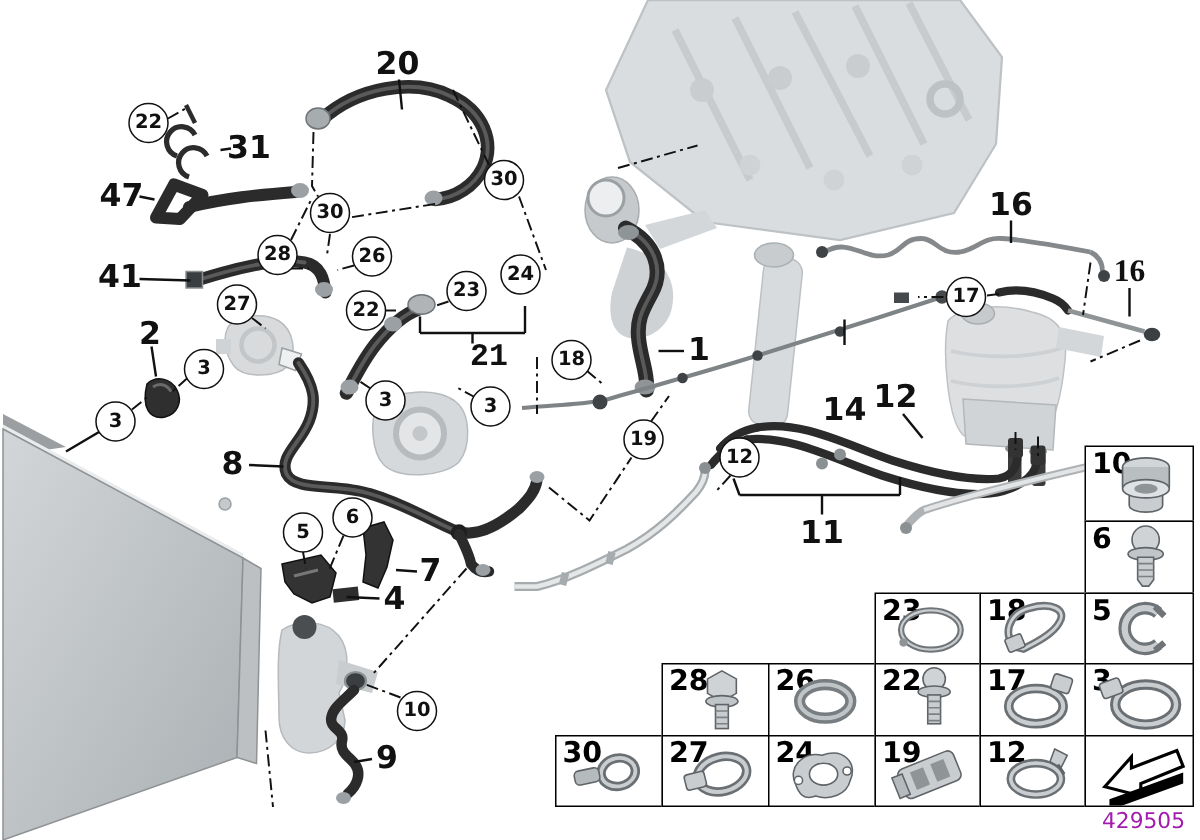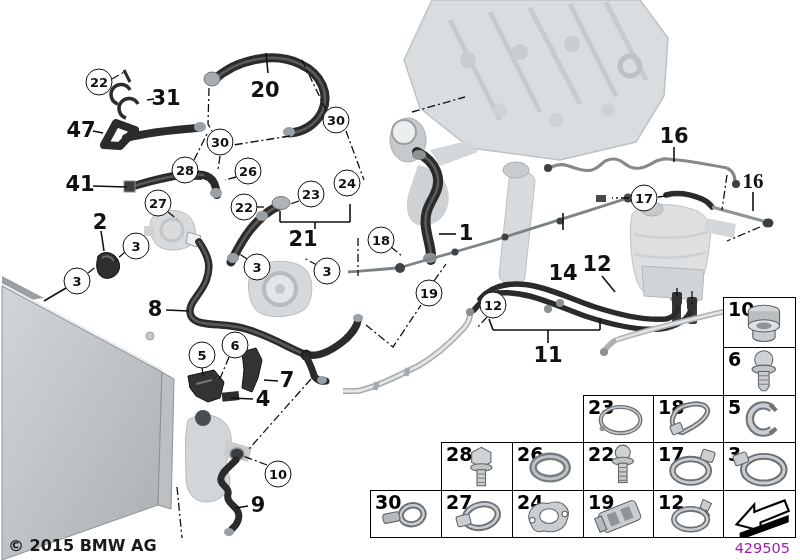--- a/index.html
+++ b/index.html
@@ -376,26 +376,26 @@
       <div class="callout-circle" style="left: 77px; top: 281px;">3</div>
       <div class="callout-circle" style="left: 257px; top: 267px;">3</div>
       <div class="callout-circle" style="left: 327px; top: 271px;">3</div>
       <div class="callout-circle" style="left: 381px; top: 240px;">18</div>
       <div class="callout-circle" style="left: 429px; top: 293px;">19</div>
       <div class="callout-circle" style="left: 493px; top: 305px;">12</div>
       <div class="callout-circle" style="left: 644px; top: 198px;">17</div>
       <div class="callout-circle" style="left: 202px; top: 355px;">5</div>
       <div class="callout-circle" style="left: 235px; top: 345px;">6</div>
       <div class="callout-circle" style="left: 278px; top: 474px;">10</div>
-      <div class="callout-plain" style="left: 265px; top: 42px; margin-top: 48px;">20</div>
+      <div class="callout-plain" style="left: 265px; top: 42px;">20</div>
       <div class="callout-plain" style="left: 166px; top: 98px;">31</div>
       <div class="callout-plain" style="left: 81px; top: 130px;">47</div>
       <div class="callout-plain" style="left: 80px; top: 184px;">41</div>
       <div class="callout-plain" style="left: 100px; top: 222px;">2</div>
-      <div class="callout-plain" style="left: 303px; top: 239px;">21</div>
+      <div class="callout-plain" style="left: 326px; top: 239px; font-family: Liberation Mono, monospace;">21</div>
       <div class="callout-plain" style="left: 466px; top: 233px;">1</div>
       <div class="callout-plain" style="left: 563px; top: 241px; margin-top: 32px;">14</div>
       <div class="callout-plain" style="left: 597px; top: 264px;">12</div>
       <div class="callout-plain" style="left: 674px; top: 136px;">16</div>
       <div class="callout-plain" style="left: 753px; top: 181px; font-family: Liberation Serif, serif;">16</div>
       <div class="callout-plain" style="left: 548px; top: 355px;">11</div>
       <div class="callout-plain" style="left: 155px; top: 309px;">8</div>
       <div class="callout-plain" style="left: 287px; top: 380px;">7</div>
       <div class="callout-plain" style="left: 263px; top: 399px;">4</div>
       <div class="callout-plain" style="left: 258px; top: 505px;">9</div>
@@ -492,15 +492,14 @@
           <use href="#i-band-clamp"></use>
         </svg>
       </div>
       <div class="grid-cell" style="left: 723px; top: 490px; width: 73px; height: 48px;">
         <svg viewBox="0 0 60 44">
           <use href="#i-arrow-bottom-left"></use>
         </svg>
       </div>
     </div>
 
-  <div id="copyright">© 2015 BMW AG</div>
   <div id="docnum">429505</div>
 </div>
 
 </body></html>

